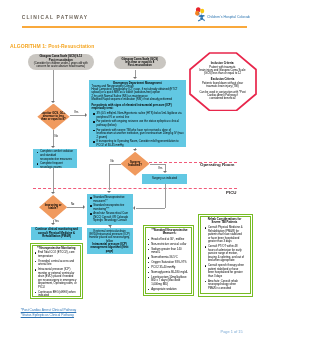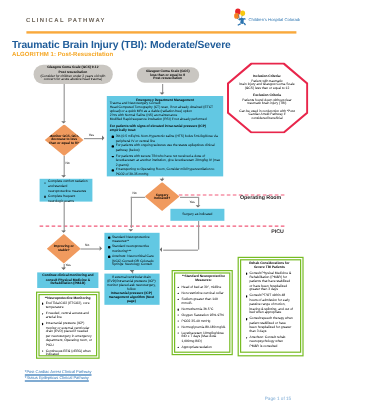--- a/index.html
+++ b/index.html
@@ -90,21 +90,20 @@
         <circle cx="19.5" cy="20.5" r="3.1"></circle>
         <path d="M13.4 20.4 c1.2 -1.6 3.0 -2.2 4.6 -2.0 l0.2 2.6 c-1.2 -0.1 -2.4 0.3 -3.1 1.1 z"></path>
         <path d="M25.6 19.1 c-1.2 -1.1 -2.6 -1.4 -3.9 -1.1 l0.3 2.6 c1.0 -0.2 1.9 0.0 2.6 0.6 z"></path>
         <path d="M16.8 23.2 h5.2 l0.5 4.0 -2.6 1.0 -3.6 -1.4 z"></path>
         <path d="M16.2 26.6 l-4.4 2.6 0.9 1.6 5.1 -2.4 z"></path>
         <path d="M21.9 26.8 l2.3 3.6 1.7 -1.0 -2.0 -3.6 z"></path>
       </g>
       <text x="30" y="23.5" font-family="'Liberation Sans',sans-serif" font-size="7.0" fill="#2b74b0">Children's Hospital Colorado</text>
     </svg>
   </div>
-  <div id="title">Traumatic Brain Injury (TBI): Moderate/Severe</div>
   <div id="subtitle">ALGORITHM 1: Post-Resuscitation</div>
 
   <div class="dashline" id="lane1"></div>
   <div class="swim" id="lane1lbl">Operating Room</div>
   <div class="dashline" id="lane2"></div>
   <div class="swim" id="lane2lbl">PICU</div>
 
   <div class="vline" style="left:53.2px;top:70px;height:31px;"></div>
   <div class="arrowdn" style="left:51.2px;top:100.6px;"></div>
 

